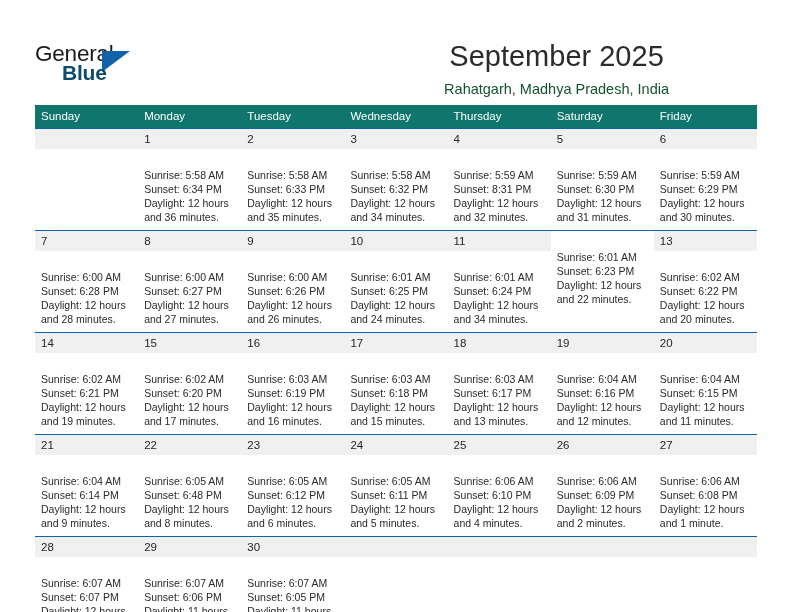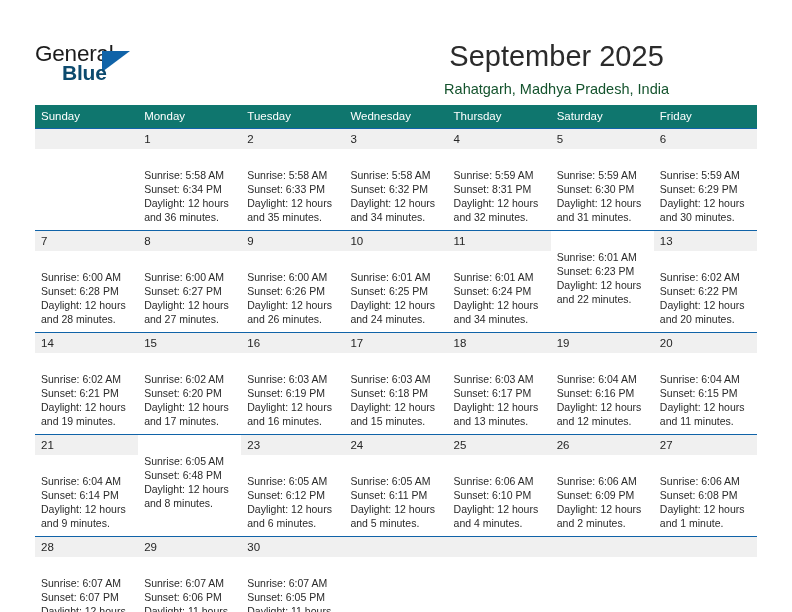--- a/index.html
+++ b/index.html
@@ -373,20 +373,21 @@
           <div class="day-cell">
             <div class="day-number">21</div>
             <div class="day-body">
               <div>Sunrise: 6:04 AM</div>
               <div>Sunset: 6:14 PM</div>
               <div>Daylight: 12 hours</div>
               <div>and 9 minutes.</div>
             </div>
           </div>
           <div class="day-cell">
+            <div class="day-number">22</div>
             <div class="day-body">
               <div>Sunrise: 6:05 AM</div>
               <div>Sunset: 6:48 PM</div>
               <div>Daylight: 12 hours</div>
               <div>and 8 minutes.</div>
             </div>
           </div>
           <div class="day-cell">
             <div class="day-number">23</div>
             <div class="day-body">

